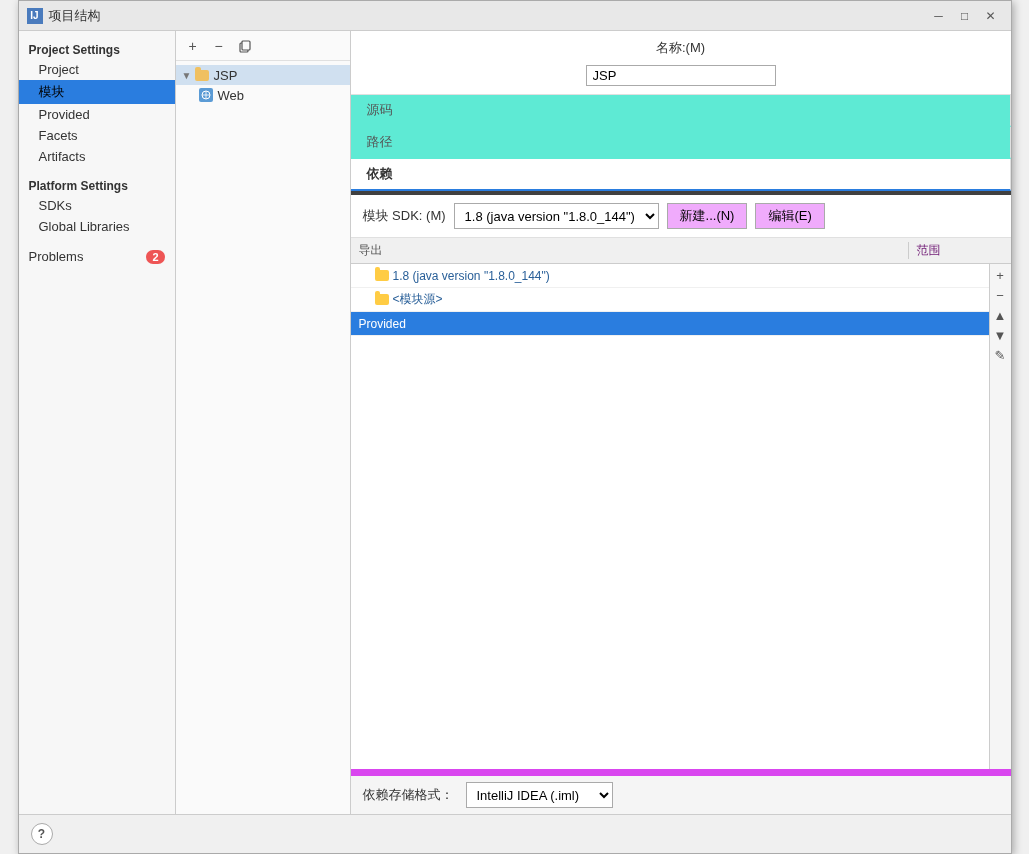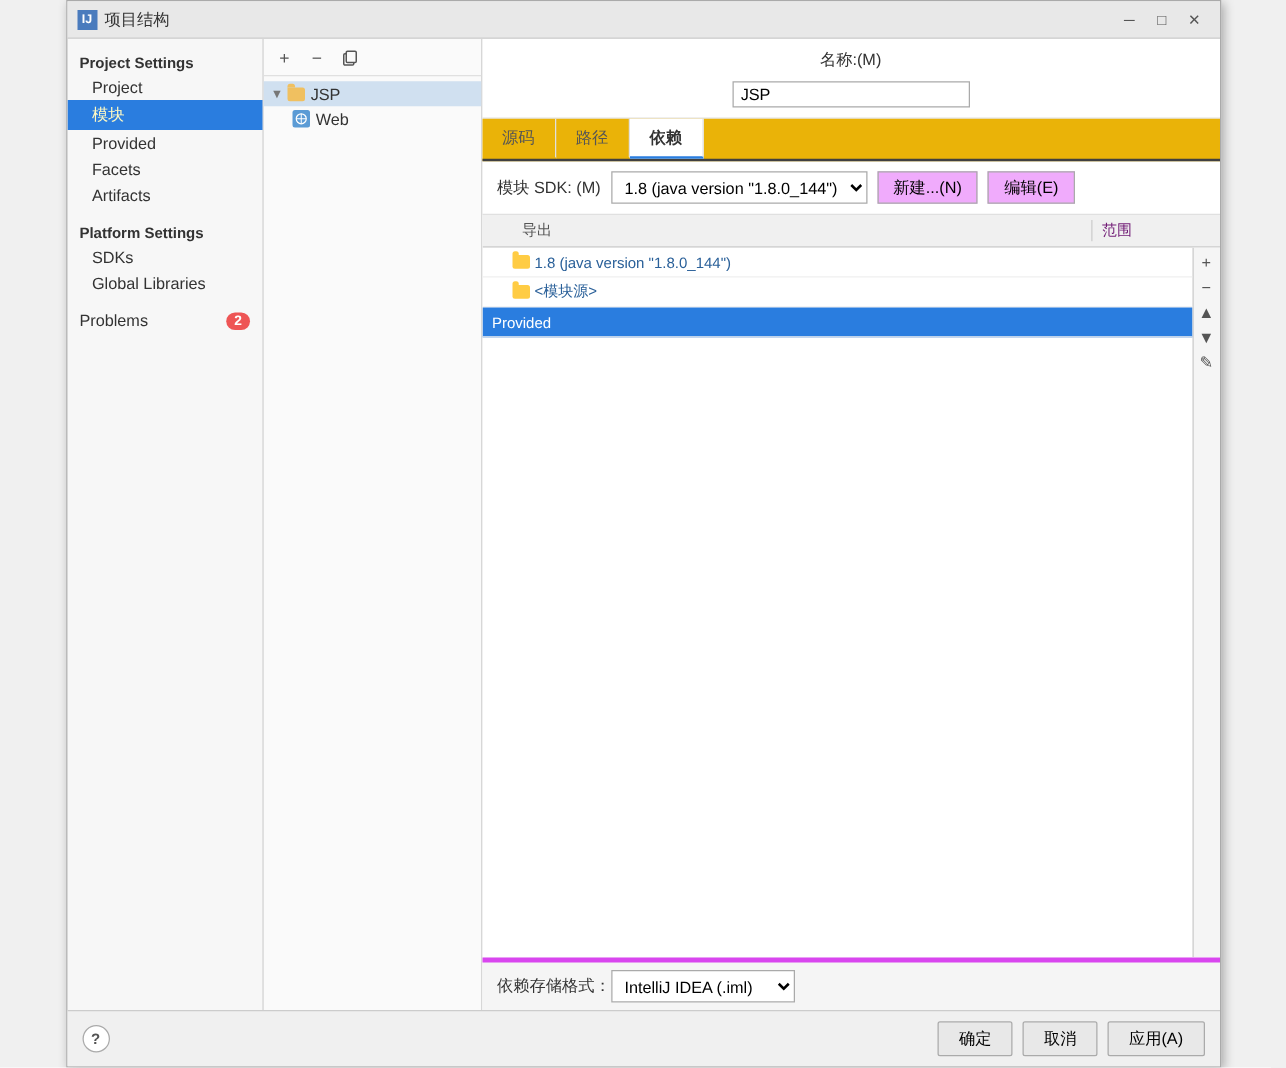--- a/index.html
+++ b/index.html
@@ -6,21 +6,21 @@
     body {
       font-family: "Microsoft YaHei", "SimSun", Arial, sans-serif;
       font-size: 13px;
       background: #f0f0f0;
       display: flex;
       align-items: center;
       justify-content: center;
       min-height: 100vh;
     }
     .window {
-      width: 924px;
+      width: 994px;
       height: 854px;
       background: #f0f0f0;
       border: 1px solid #aaa;
       box-shadow: 2px 2px 8px rgba(0,0,0,0.3);
       display: flex;
       flex-direction: column;
     }
     .title-bar {
       background: #e8e8e8;
       border-bottom: 1px solid #ccc;
@@ -84,21 +84,21 @@
       padding: 4px 10px 2px 10px;
     }
     .sidebar-item {
       padding: 3px 10px 3px 20px;
       cursor: pointer;
       color: #333;
       font-size: 13px;
     }
     .sidebar-item.active {
       background: #2a7ddf;
-      color: #fef9c3;
+      color: #000000;
     }
     .sidebar-divider {
       height: 8px;
     }
     .problems-row {
       display: flex;
       align-items: center;
       padding: 4px 10px;
       cursor: pointer;
     }
@@ -219,22 +219,23 @@
     .name-input {
       flex: 1;
       height: 24px;
       border: 1px solid #aaa;
       padding: 2px 6px;
       font-size: 13px;
       font-family: inherit;
     }
     .tabs-row {
       display: flex;
-      border-bottom: 2px solid #404040;
-      background: #eab308;
+      border-bottom: 4px solid #404040;
+      background: #5eead4;
+      flex-direction: column;
     }
     .tab {
       padding: 6px 16px;
       cursor: pointer;
       font-size: 13px;
       color: #555;
       border-right: 1px solid #e0e0e0;
       border-bottom: 2px solid transparent;
     }
     .tab.active {
@@ -287,21 +288,20 @@
       border-bottom: 1px solid #ccc;
       height: 26px;
       align-items: center;
     }
     .dep-col-main {
       flex: 1;
       padding: 0 8px;
       font-size: 12px;
       color: #555;
       border-right: 1px solid #ccc;
-      margin-left: 24px;
     }
     .dep-col-scope {
       width: 80px;
       padding: 0 8px;
       font-size: 12px;
       color: #701a75;
     }
     .dep-table-body {
       flex: 1;
       overflow-y: auto;
@@ -373,25 +373,25 @@
       background: transparent;
       cursor: pointer;
       display: flex;
       align-items: center;
       justify-content: center;
       font-size: 13px;
       color: #555;
     }
     
     .bottom-bar {
-      border-top: 4px solid #d946ef;
+      border-top: 7px solid #d946ef;
       padding: 6px 12px;
       display: flex;
       align-items: center;
-      gap: 0;
+      gap: 12px;
       background: #f5f5f5;
     }
     .bottom-label { font-size: 13px; color: #333; }
     .bottom-select {
       height: 26px;
       border: 1px solid #aaa;
       font-size: 13px;
       padding: 2px 6px;
       background: white;
       font-family: inherit;
@@ -645,19 +645,14 @@
           <option>Eclipse (.classpath)</option>
         </select>
       </div>
     </div>
   </div>
 
   <div class="footer">
     <div class="footer-left">
       <button class="help-btn">?</button>
     </div>
-    <div class="footer-right">
-      <button class="footer-btn primary">确定</button>
-      <button class="footer-btn">取消</button>
-      <button class="footer-btn">应用(A)</button>
-    </div>
   </div>
 </div>
 
 </body></html>

